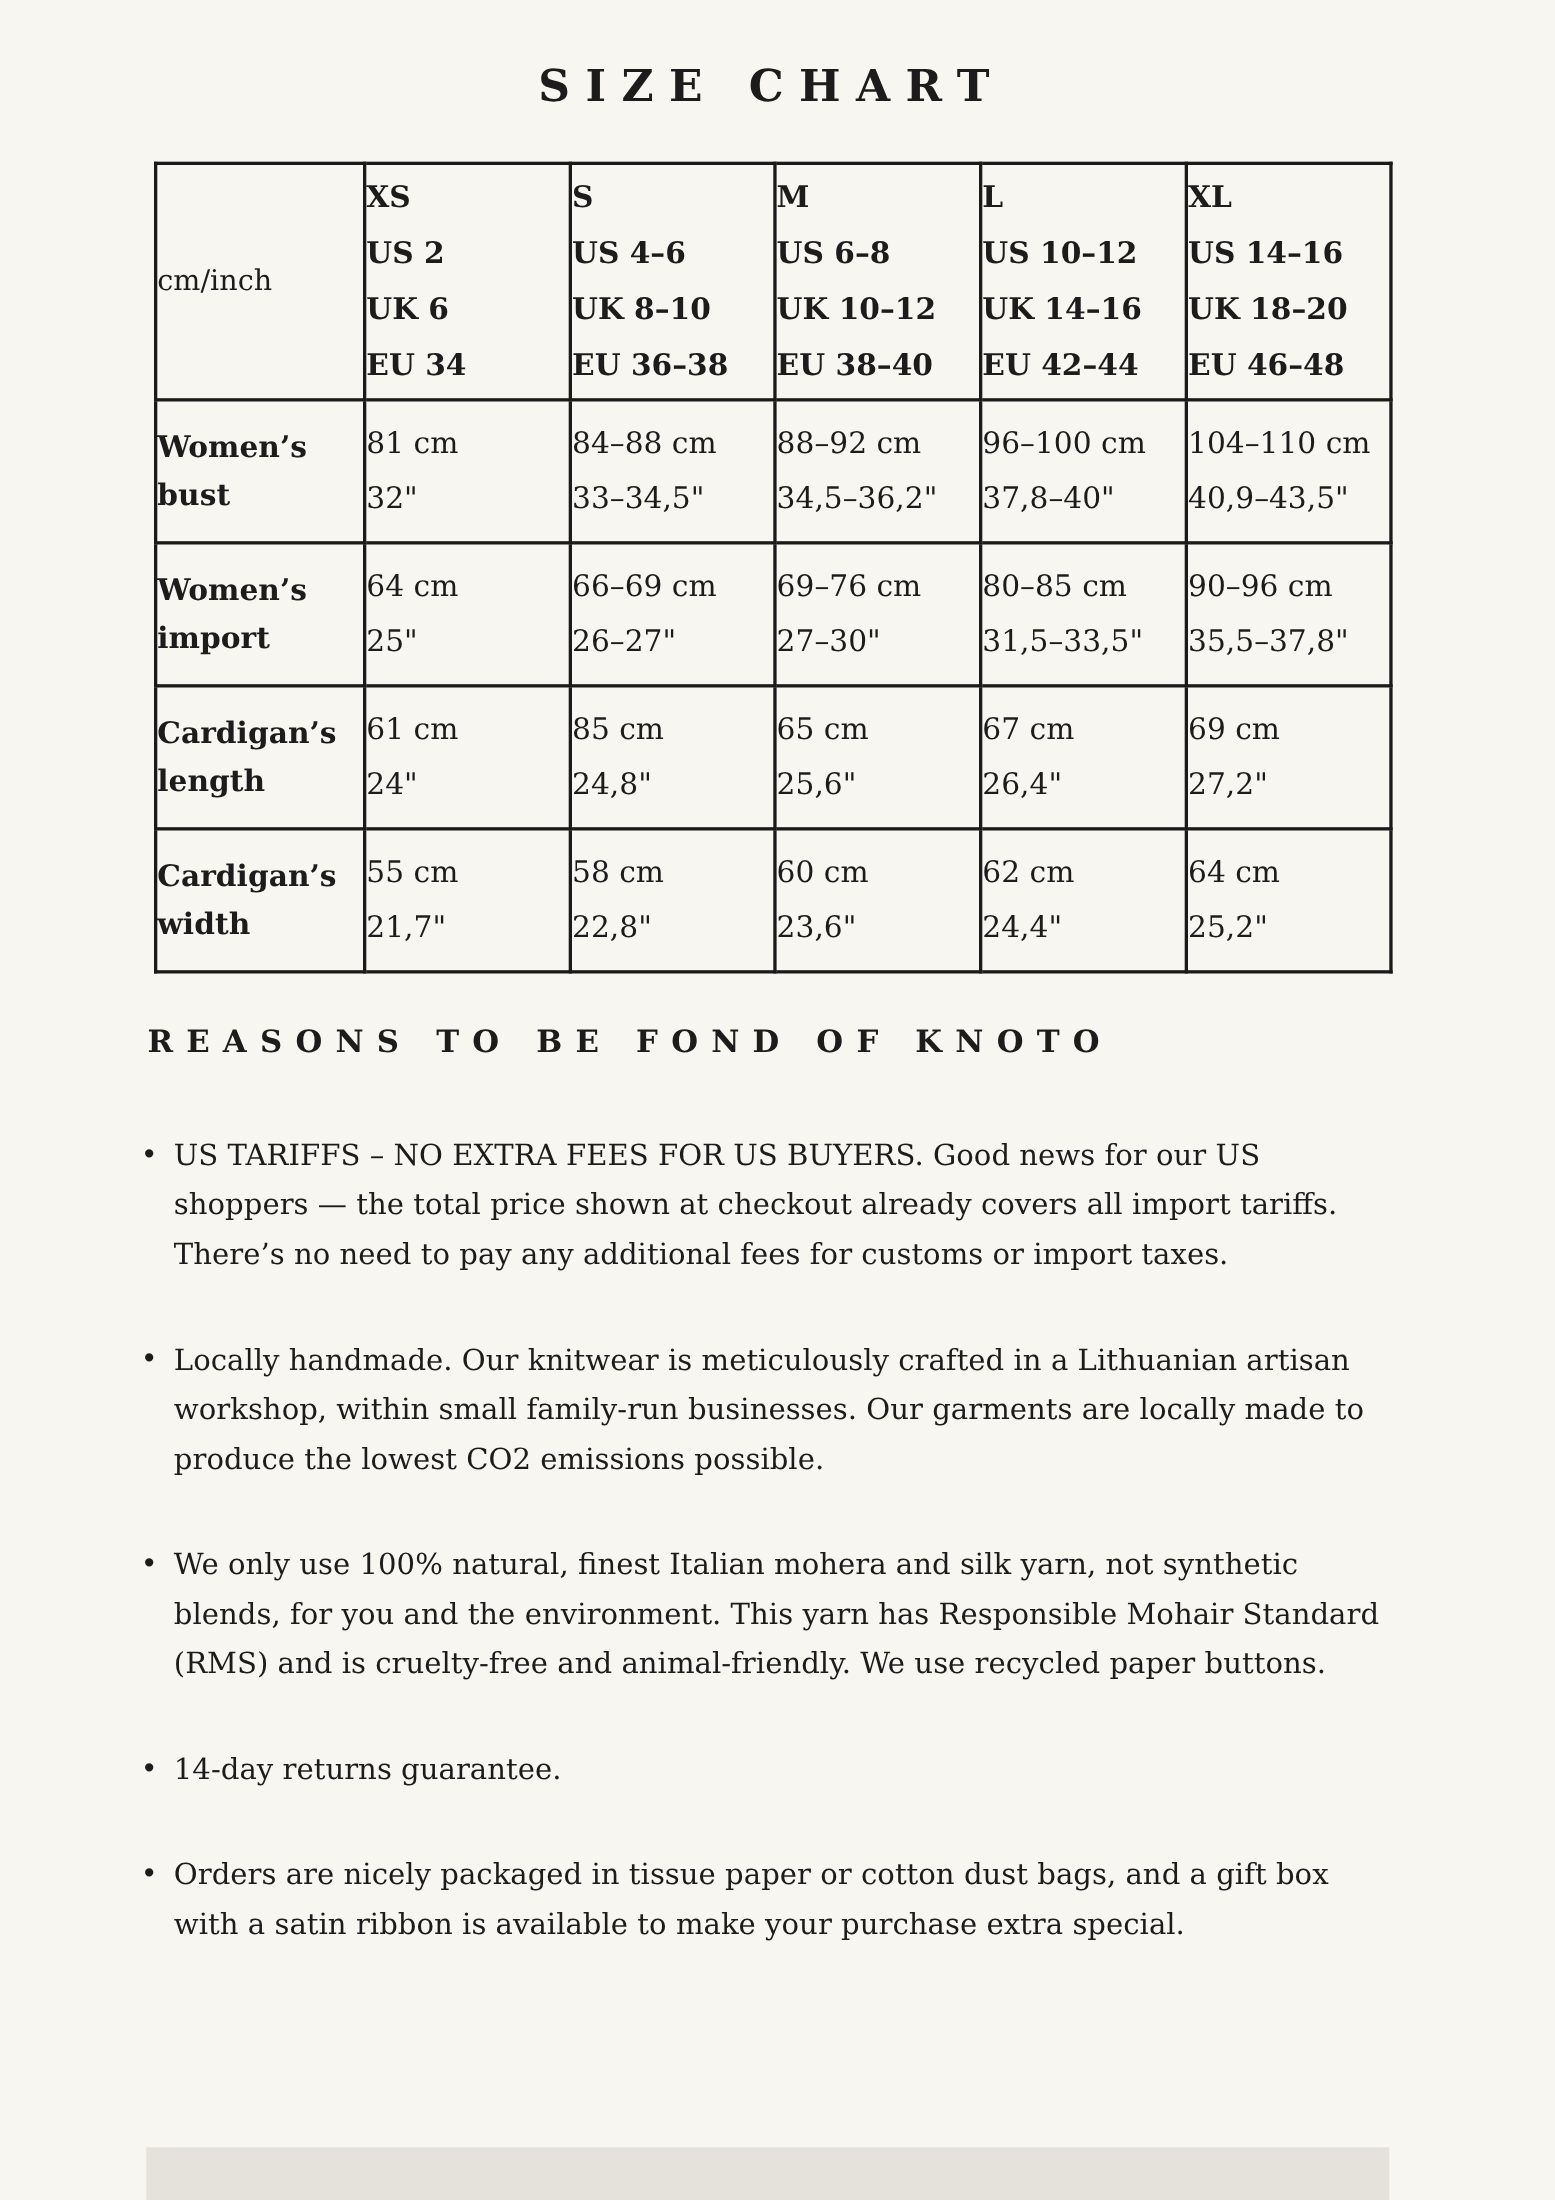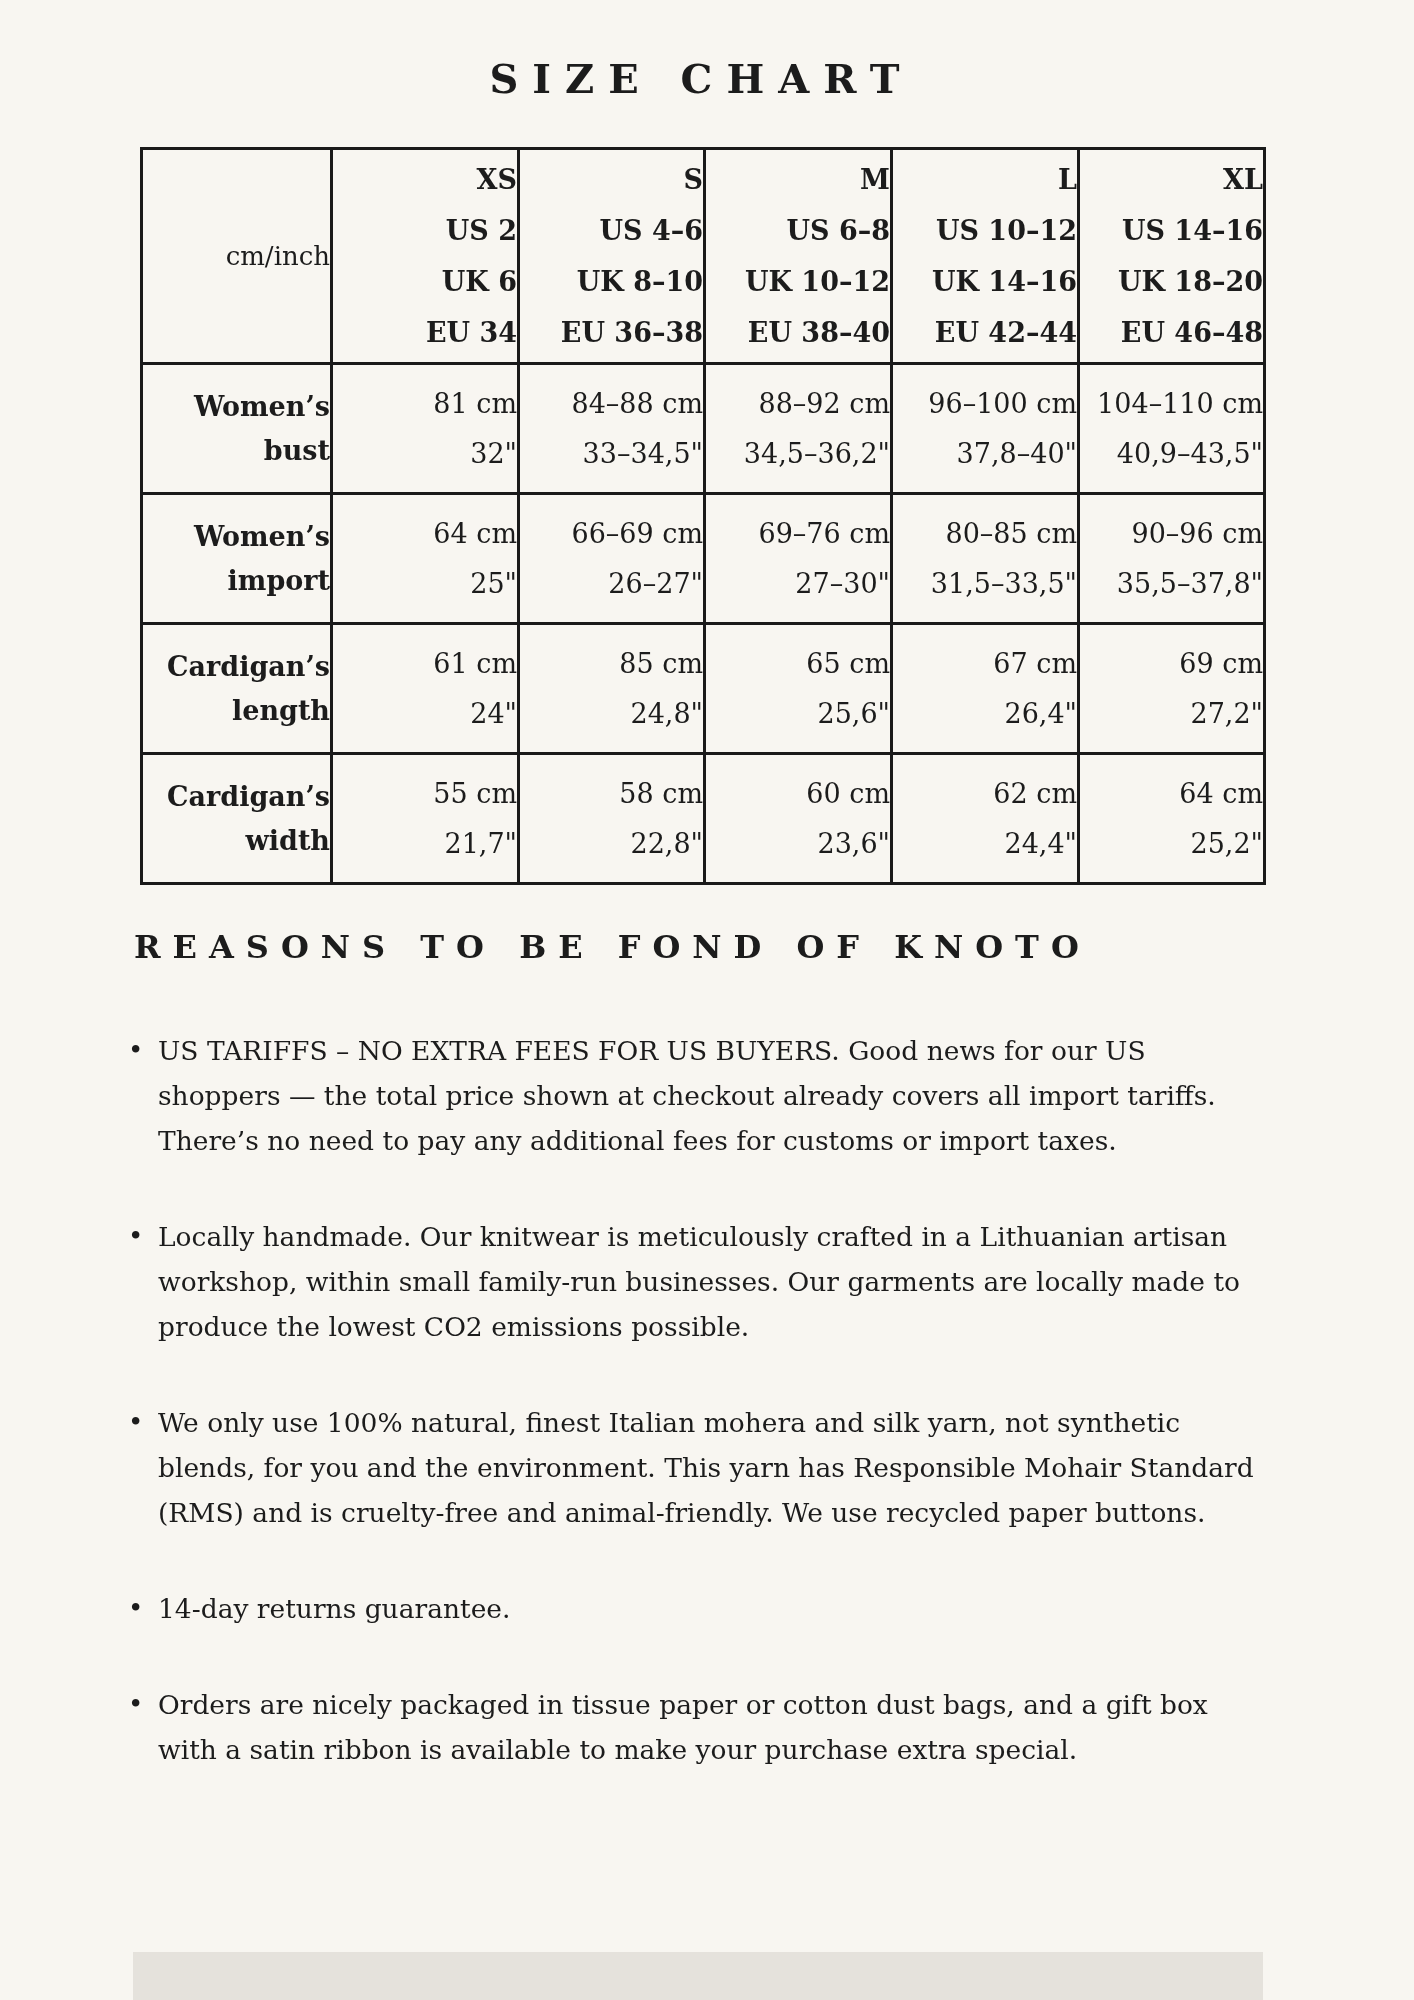--- a/index.html
+++ b/index.html
@@ -36,35 +36,35 @@
     line-height: 30px;
   }
   table.size-chart {
     margin-top: 41px;
     width: 1123px;
     border-collapse: collapse;
     table-layout: fixed;
   }
   table.size-chart th, table.size-chart td {
     border: 3px solid #1a1a1a;
-    text-align: right;
+    text-align: left;
     vertical-align: middle;
     padding: 0;
   }
   tr.header-row { height: 215px; }
   tr.data-row { height: 130px; }
   .hdr-line { line-height: 51px; font-size: 27px; font-weight: 700; }
   .corner { font-size: 26px; font-weight: 400; }
   .row-label-line { line-height: 44px; font-size: 27px; font-weight: 700; }
   .cell-line { line-height: 50px; font-size: 27px; font-weight: 400; }
   .reasons-heading {
     margin: 0;
     margin-top: 36px;
     margin-left: -6px;
-    font-size: 32px;
+    font-size: 28px;
     font-weight: 600;
     letter-spacing: 12px;
     line-height: 52px;
   }
   ul.reasons-list {
     margin: 0;
     margin-top: 55px;
     padding: 0;
     list-style: none;
     width: 1123px;

